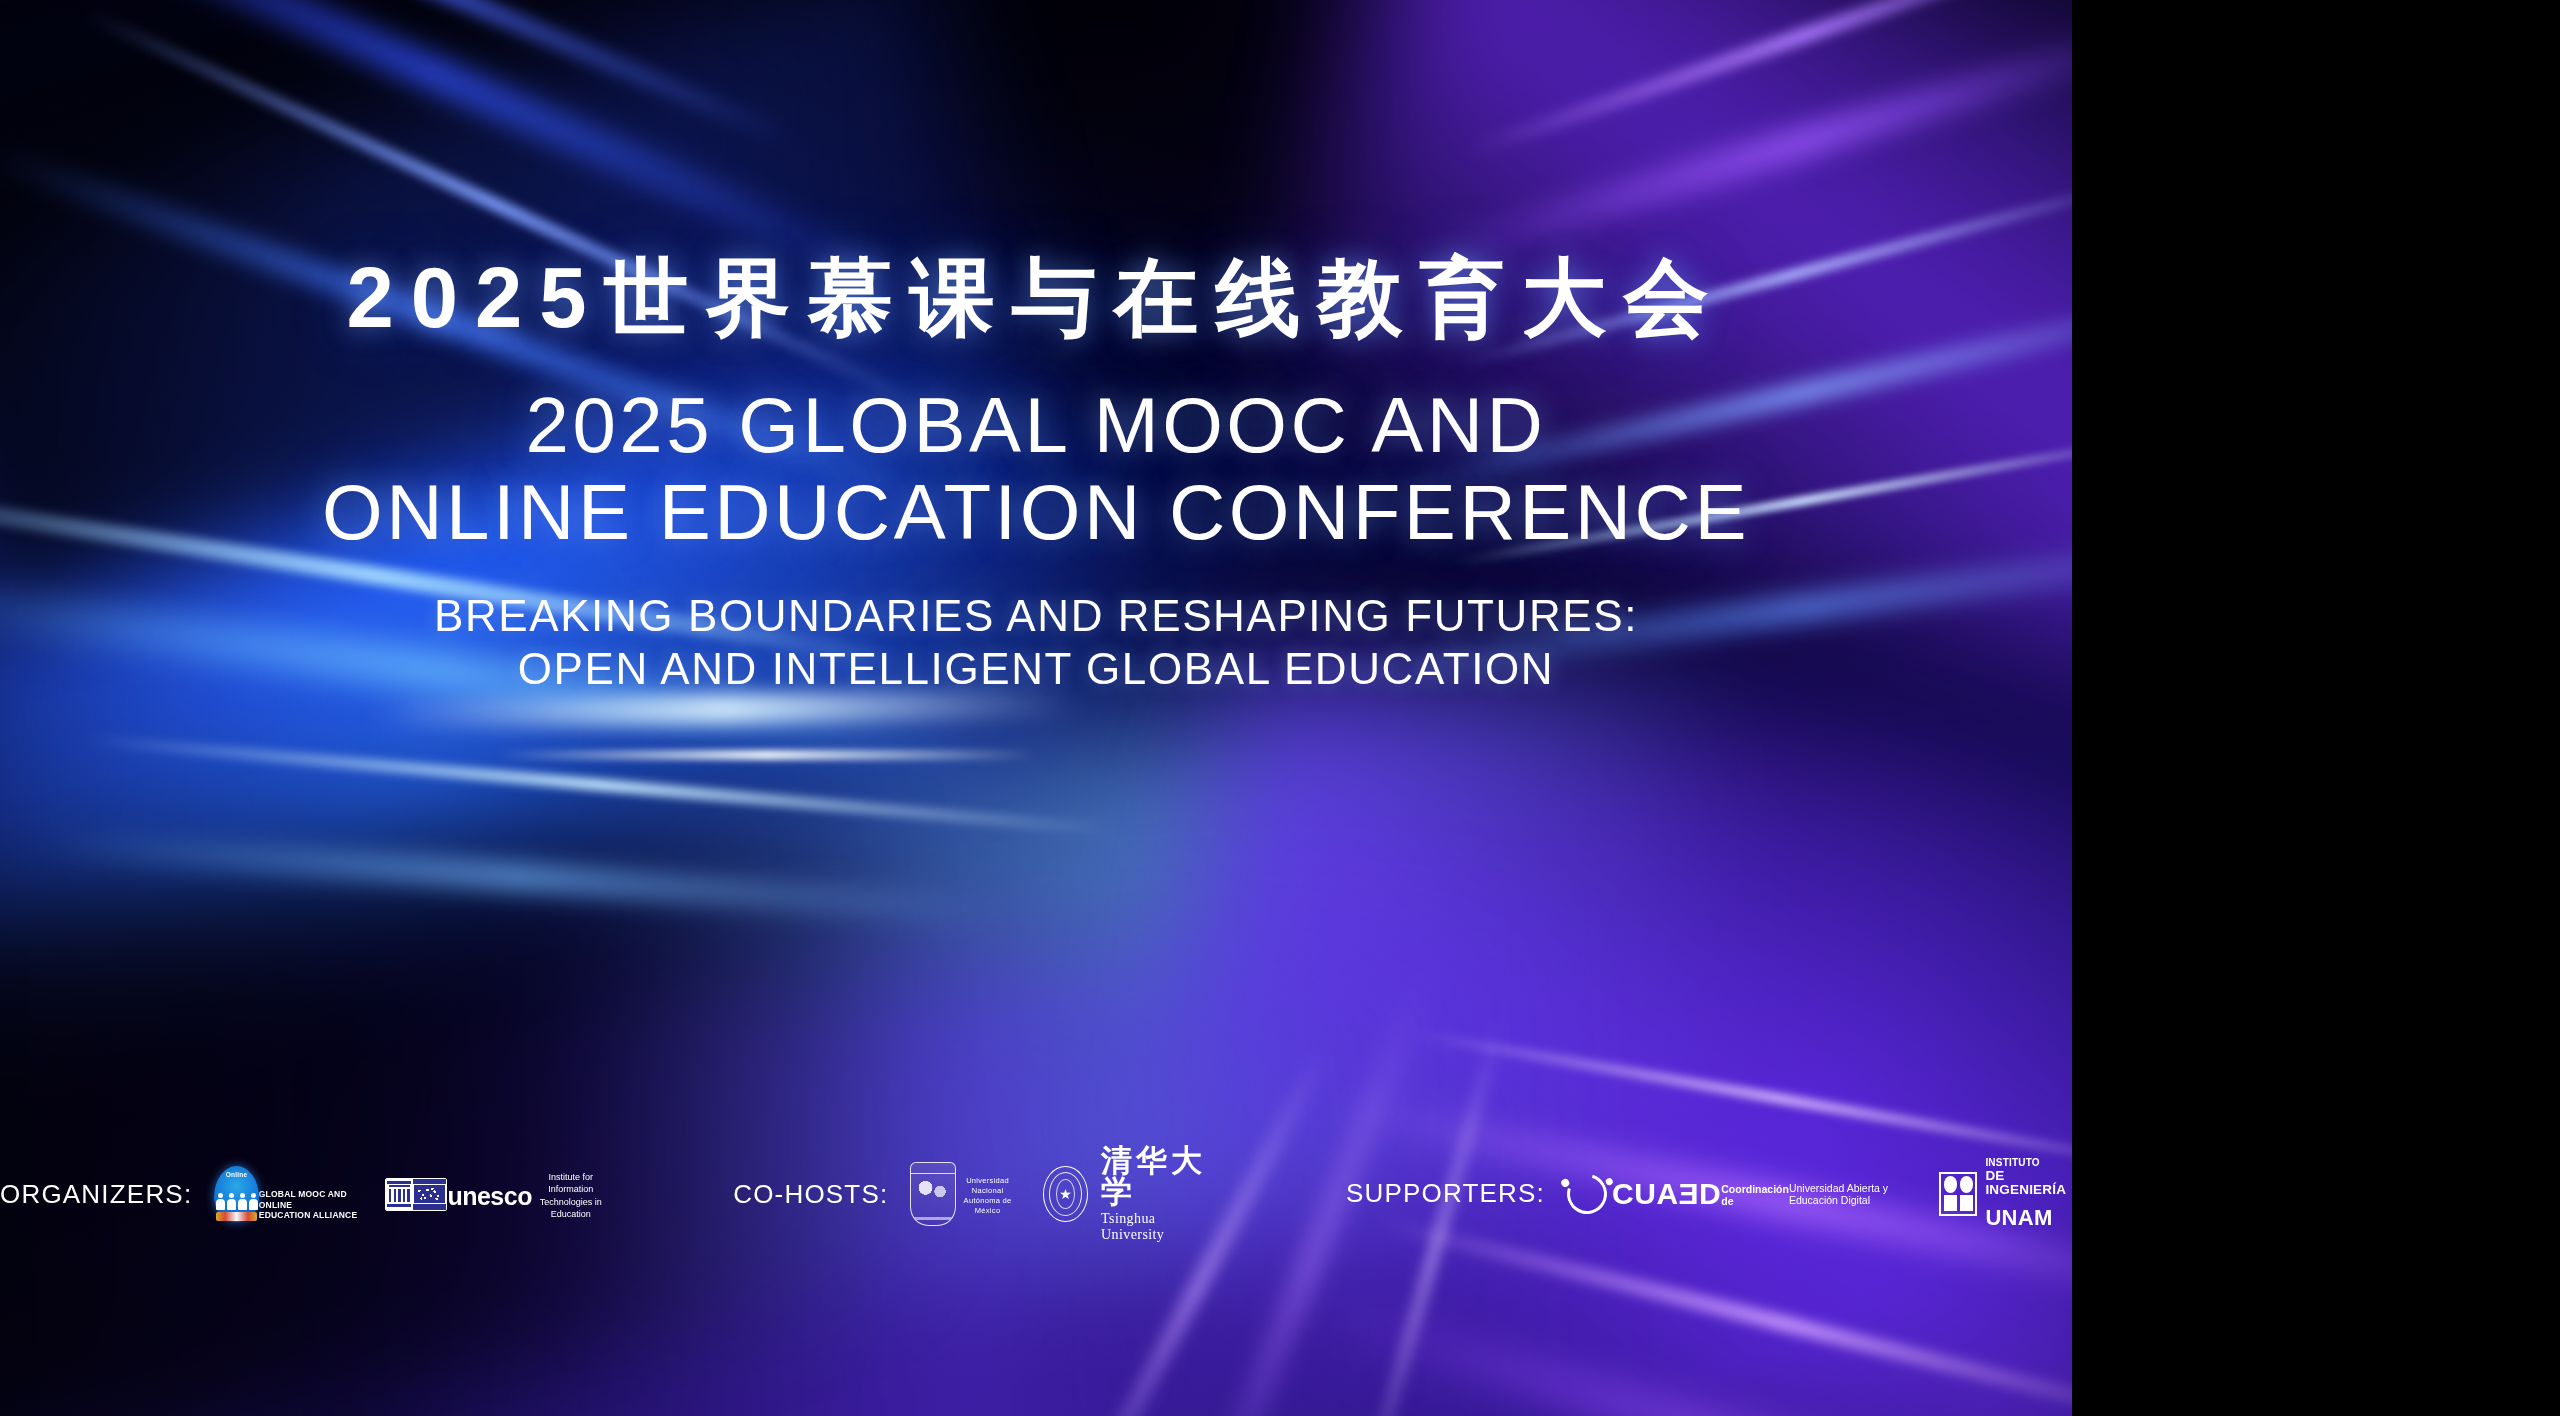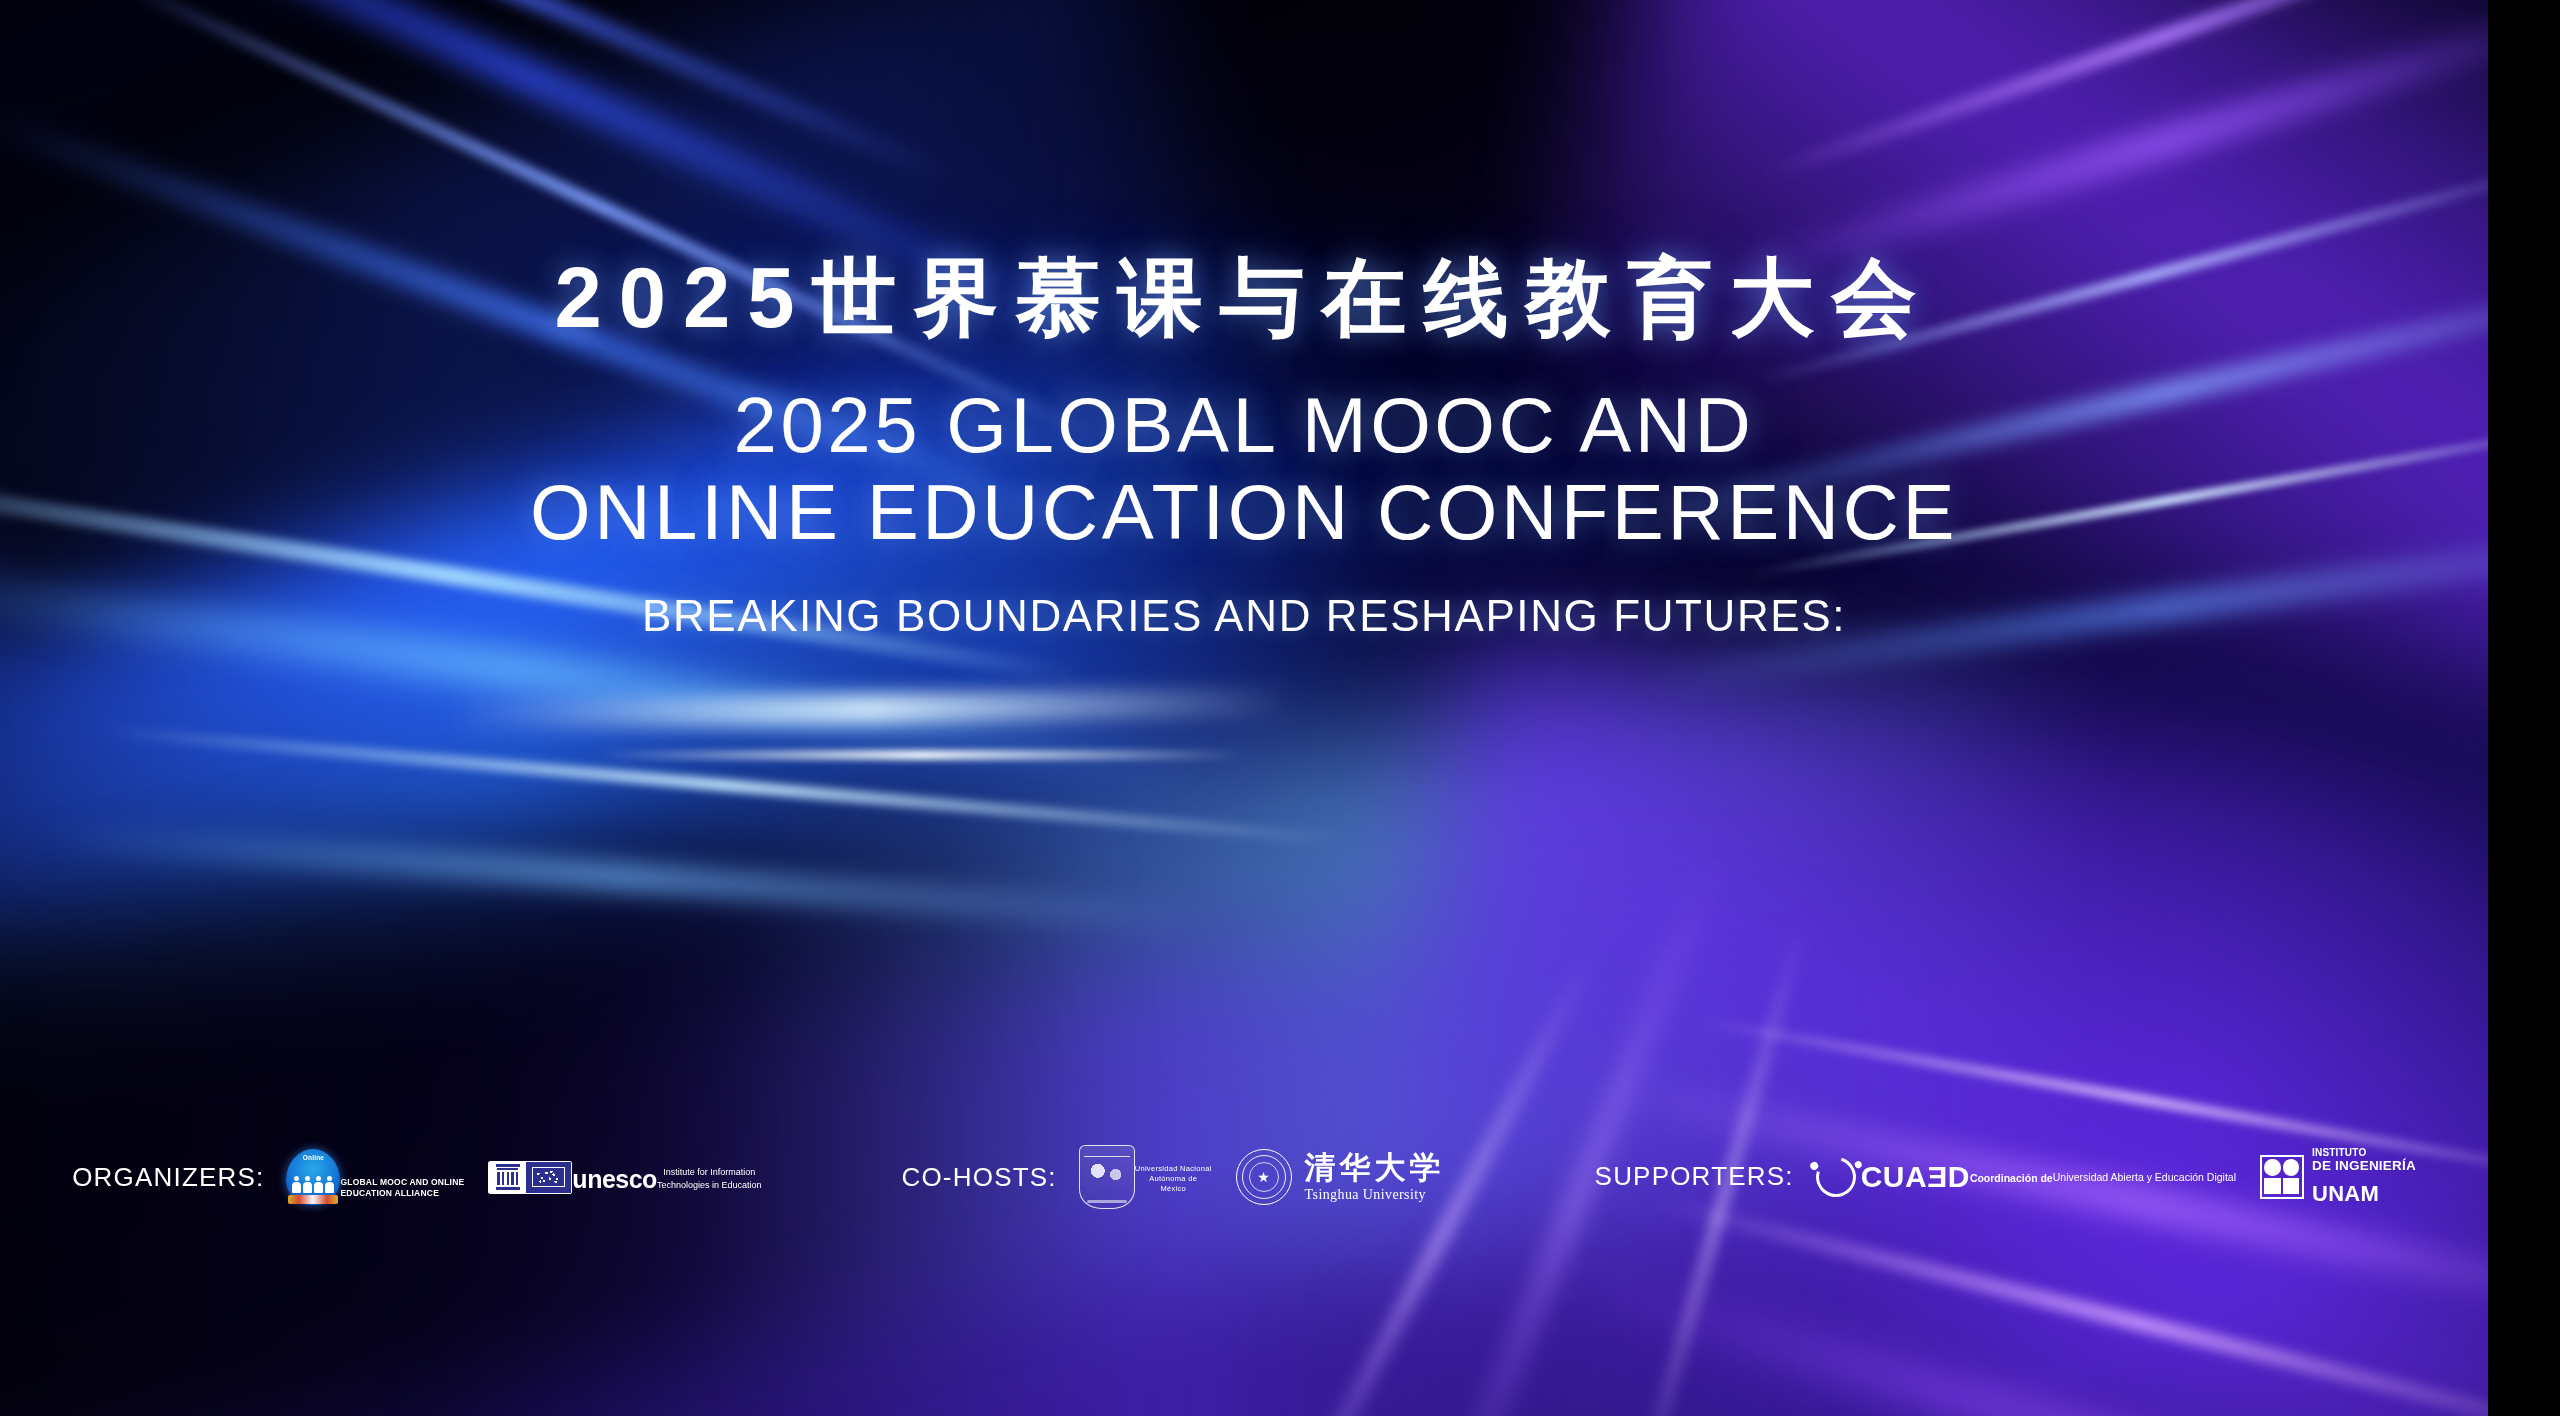--- a/index.html
+++ b/index.html
@@ -1,20 +1,20 @@
 <!DOCTYPE html>
 <html><head>
 <meta charset="utf-8">
 <style>
   * { margin:0; padding:0; box-sizing:border-box; }
   html,body { width:2560px; height:1416px; overflow:hidden; background:#000; }
 
   .banner{
     position:relative;
-    width:2488px; height:1416px;
+    width:2072px; height:1416px;
     overflow:hidden;
     background:#0369a1;
     font-family:"Liberation Sans", sans-serif;
   }
 
   
   .bg{position:absolute; inset:0; overflow:hidden;}
 
   .bg-base{
     position:absolute; inset:0;
@@ -369,20 +369,21 @@
     <div class="title-cn">2025世界慕课与在线教育大会</div>
 
     <div class="title-en">
       <span>2025 GLOBAL MOOC AND</span>
       <span>ONLINE EDUCATION CONFERENCE</span>
     </div>
 
 
     <div class="tagline-en">
       <span>BREAKING BOUNDARIES AND RESHAPING FUTURES:</span>
+      <span>OPEN AND INTELLIGENT GLOBAL EDUCATION</span>
     </div>
   </div>
 
   <div class="partners">
 
     <div class="pgroup">
       <div class="plabel">ORGANIZERS:</div>
       <div class="logos">
 
         <div class="logo">

